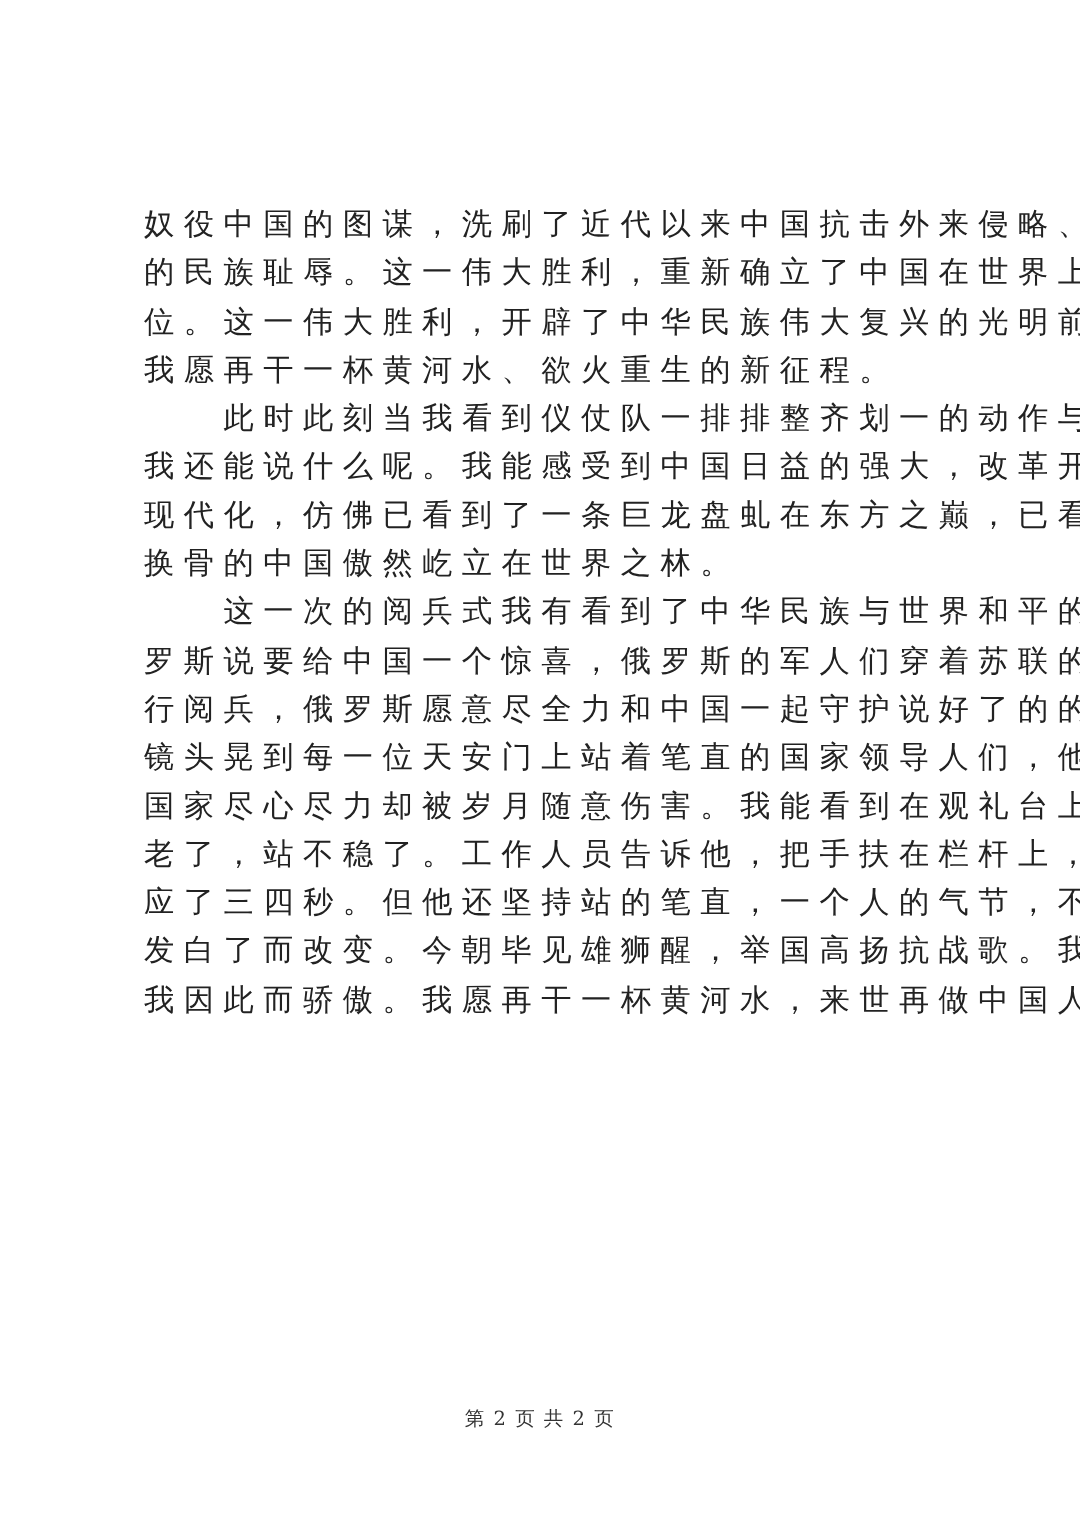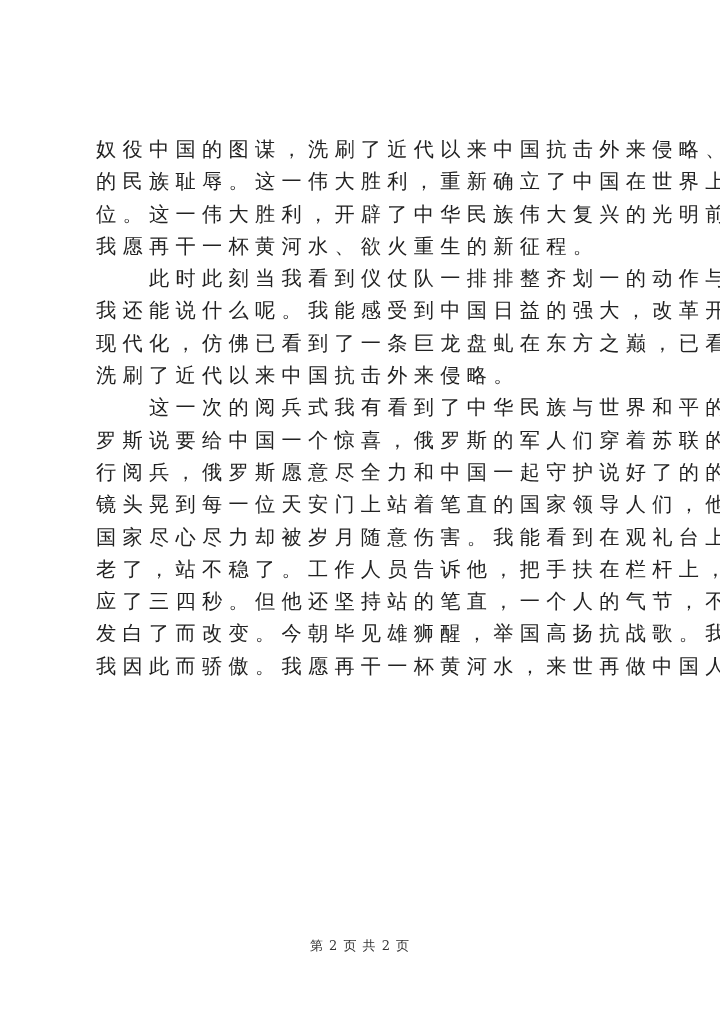--- a/index.html
+++ b/index.html
@@ -20,21 +20,21 @@
   <div class="body-text">
 
     <span class="line">奴役中国的图谋，洗刷了近代以来中国抗击外来侵略、屡战屡败</span>
     <span class="line">的民族耻辱。这一伟大胜利，重新确立了中国在世界上的大国地</span>
     <span class="line">位。这一伟大胜利，开辟了中华民族伟大复兴的光明前景，开启</span>
     <span class="line">我愿再干一杯黄河水、欲火重生的新征程。</span>
 
     <span class="line indent">此时此刻当我看到仪仗队一排排整齐划一的动作与步伐时，</span>
     <span class="line">我还能说什么呢。我能感受到中国日益的强大，改革开放带来的</span>
     <span class="line">现代化，仿佛已看到了一条巨龙盘虬在东方之巅，已看到了脱胎</span>
-    <span class="line">洗刷了近代以来中国抗击外来侵略。</span>
+    <span class="line">换骨的中国傲然屹立在世界之林。</span>
 
     <span class="line indent">这一次的阅兵式我有看到了中华民族与世界和平的希望。俄</span>
     <span class="line">罗斯说要给中国一个惊喜，俄罗斯的军人们穿着苏联的军服走进</span>
     <span class="line">行阅兵，俄罗斯愿意尽全力和中国一起守护说好了的的和平。当</span>
     <span class="line">镜头晃到每一位天安门上站着笔直的国家领导人们，他们一直为</span>
     <span class="line">国家尽心尽力却被岁月随意伤害。我能看到在观礼台上的朱镕基，</span>
     <span class="line">老了，站不稳了。工作人员告诉他，把手扶在栏杆上，他愣是反</span>
     <span class="line">应了三四秒。但他还坚持站的笔直，一个人的气节，不会因为头</span>
     <span class="line">发白了而改变。今朝毕见雄狮醒，举国高扬抗战歌。我是中国人，</span>
     <span class="line">我因此而骄傲。我愿再干一杯黄河水，来世再做中国人。</span>

